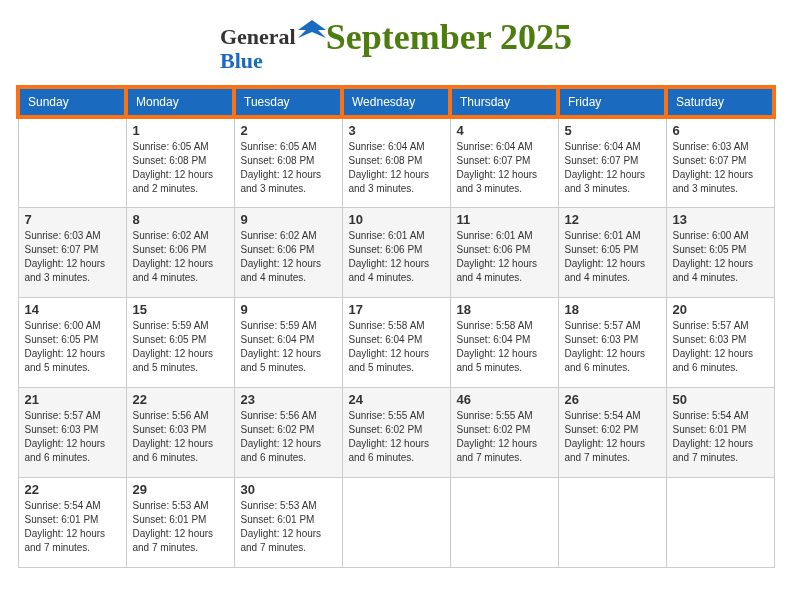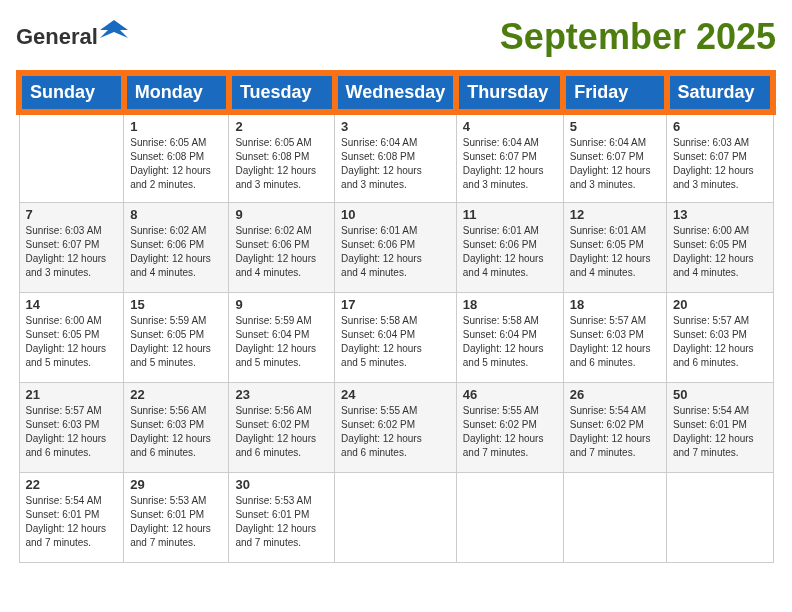--- a/index.html
+++ b/index.html
@@ -5,23 +5,24 @@
     * { box-sizing: border-box; margin: 0; padding: 0; }
     body {
       font-family: Arial, sans-serif;
       background: #fff;
       width: 792px;
       min-height: 612px;
       padding: 16px;
     }
     .header {
       display: flex;
-      justify-content: space-between;
+      justify-content: center;
       align-items: flex-start;
       margin-bottom: 12px;
+      font-family: Liberation Serif, serif;
     }
     .logo {
       display: flex;
       align-items: center;
     }
     .logo-text {
       font-size: 22px;
       font-weight: bold;
       line-height: 1.1;
     }
@@ -47,23 +48,23 @@
     table {
       width: 100%;
       border-collapse: collapse;
       border: 1px solid #ccc;
     }
     th {
       background: #1a6bbf;
       color: #fff;
       text-align: left;
       padding: 6px 8px;
-      font-size: 18px;
-      font-weight: bold;
-      border: 6px solid #f97316;
+      font-size: 12px;
+      font-weight: normal;
+      border: 4px solid #f97316;
     }
     td {
       border: 1px solid #ccc;
       vertical-align: top;
       padding: 4px 6px;
       font-size: 10.5px;
       color: #333;
       width: calc(100% / 7);
       height: 90px;
     }
@@ -86,20 +87,23 @@
 </head>
 <body>
 
 <div class="header">
   <div class="logo">
     <div>
       <div class="logo-text">
         <span class="logo-general">General</span><svg class="logo-icon" viewBox="0 0 28 28">
             <polygon points="14,4 28,14 20,14 28,22 14,16 0,22 8,14 0,14" fill="#1a6bbf"></polygon>
           </svg>
+      </div>
+      <div class="logo-text">
+        <span class="logo-blue">Blue</span>
       </div>
     </div>
   </div>
   <div class="title-block">
     <div class="month-title">September 2025</div>
   </div>
 </div>
 
 <table>
   <thead>

